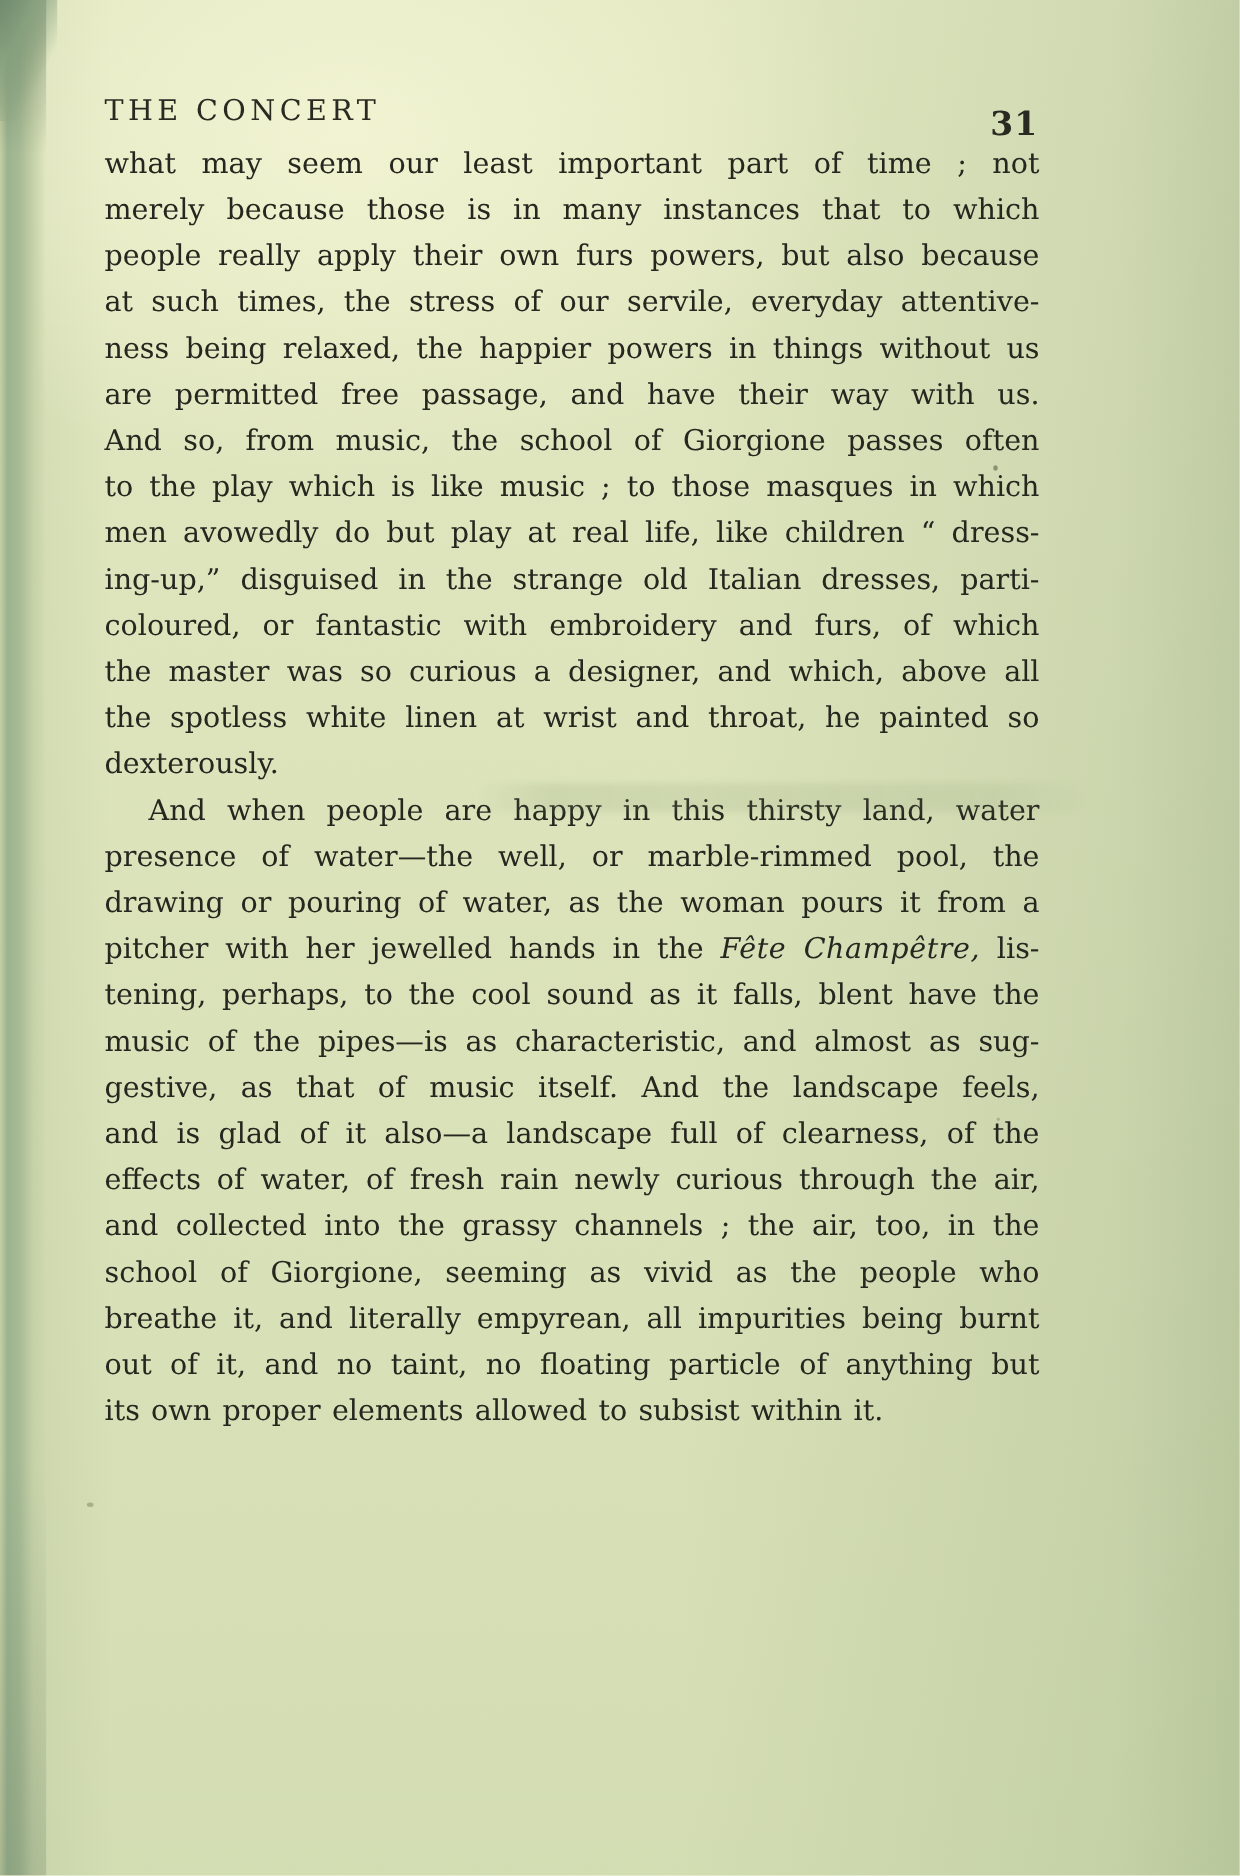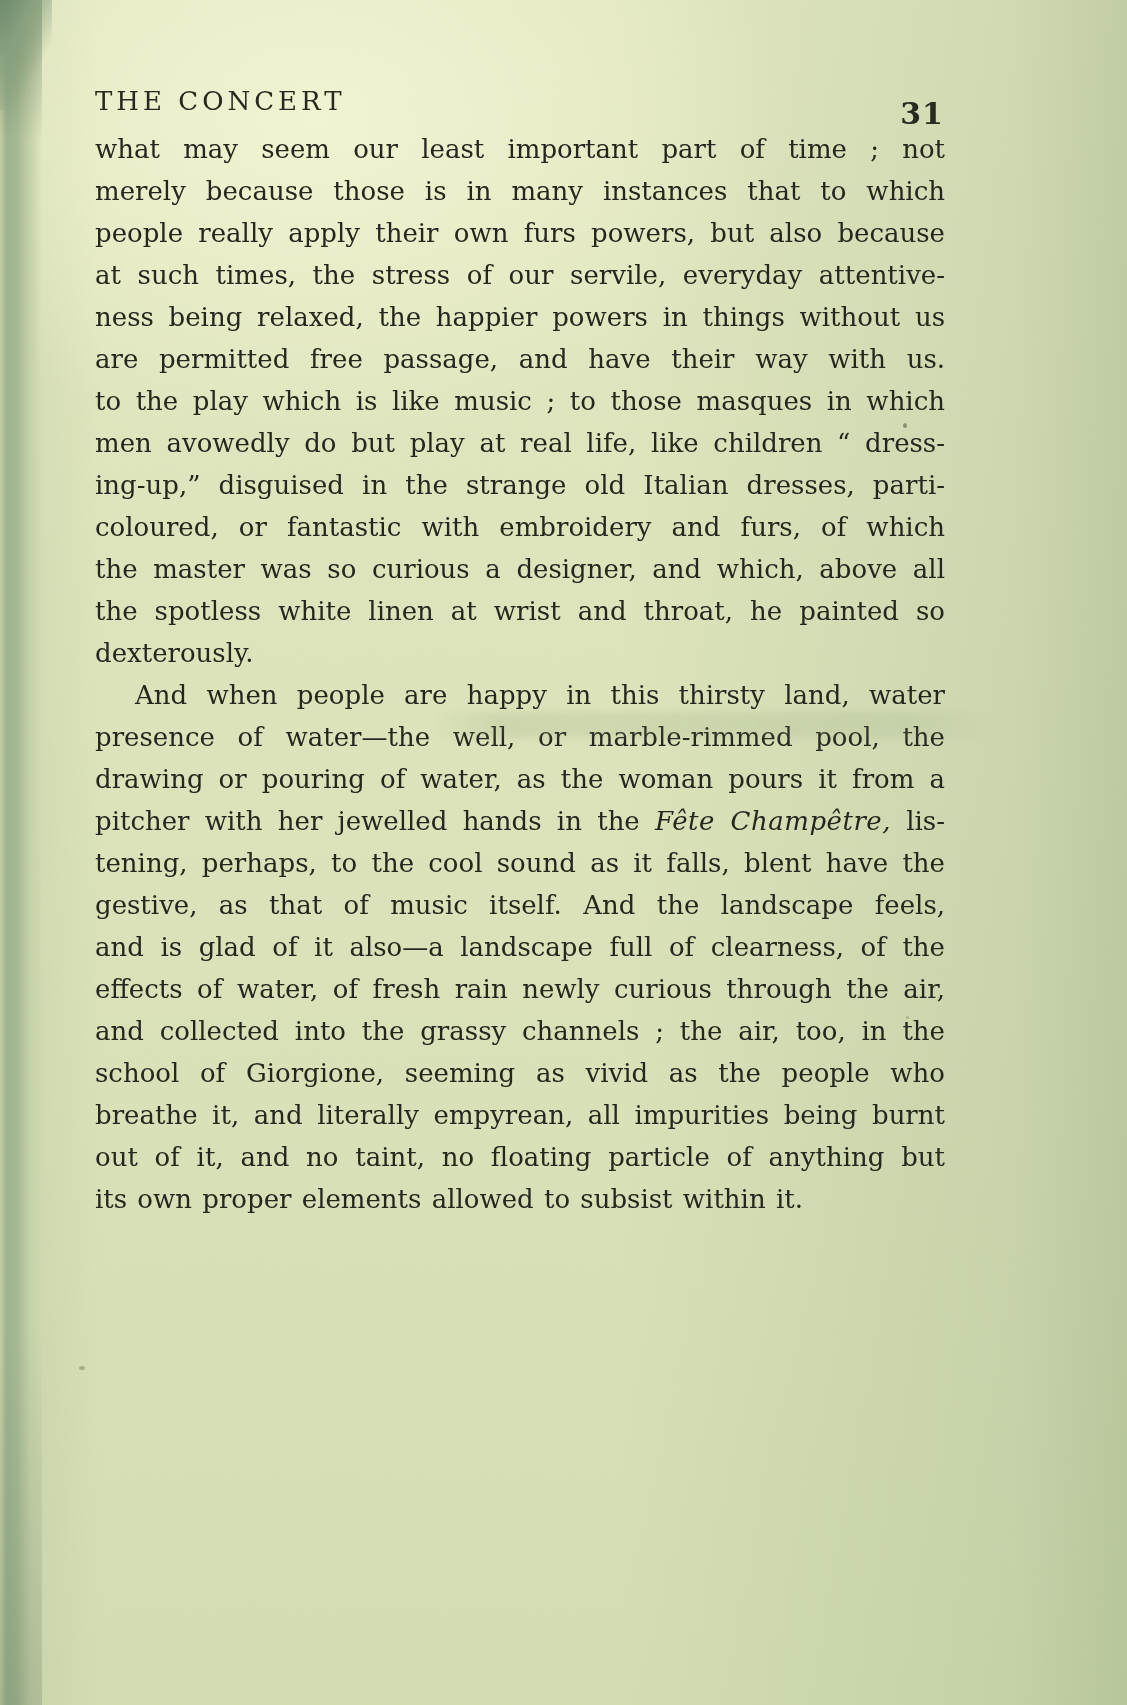--- a/index.html
+++ b/index.html
@@ -130,32 +130,34 @@
     <div class="page-number">31</div>
   </div>
 
   <div class="page-body">
       <div class="line">what may seem our least important part of time ; not</div>
       <div class="line">merely because those is in many instances that to which</div>
       <div class="line">people really apply their own furs powers, but also because</div>
       <div class="line">at such times, the stress of our servile, everyday attentive-</div>
       <div class="line">ness being relaxed, the happier powers in things without us</div>
       <div class="line">are permitted free passage, and have their way with us.</div>
+      <div class="line">And so, from music, the school of Giorgione passes often</div>
       <div class="line">to the play which is like music ; to those masques in which</div>
       <div class="line">men avowedly do but play at real life, like children “ dress-</div>
       <div class="line">ing-up,” disguised in the strange old Italian dresses, parti-</div>
       <div class="line">coloured, or fantastic with embroidery and furs, of which</div>
       <div class="line">the master was so curious a designer, and which, above all</div>
       <div class="line">the spotless white linen at wrist and throat, he painted so</div>
       <div class="line para-end">dexterously.</div>
       <div class="line indent">And when people are happy in this thirsty land, water</div>
       <div class="line">presence of water—the well, or marble-rimmed pool, the</div>
       <div class="line">drawing or pouring of water, as the woman pours it from a</div>
       <div class="line">pitcher with her jewelled hands in the <i>Fête Champêtre,</i> lis-</div>
       <div class="line">tening, perhaps, to the cool sound as it falls, blent have the</div>
+      <div class="line">music of the pipes—is as characteristic, and almost as sug-</div>
       <div class="line">gestive, as that of music itself. And the landscape feels,</div>
       <div class="line">and is glad of it also—a landscape full of clearness, of the</div>
       <div class="line">effects of water, of fresh rain newly curious through the air,</div>
       <div class="line">and collected into the grassy channels ; the air, too, in the</div>
       <div class="line">school of Giorgione, seeming as vivid as the people who</div>
       <div class="line">breathe it, and literally empyrean, all impurities being burnt</div>
       <div class="line">out of it, and no taint, no floating particle of anything but</div>
       <div class="line para-end">its own proper elements allowed to subsist within it.</div>
     </div>
 

